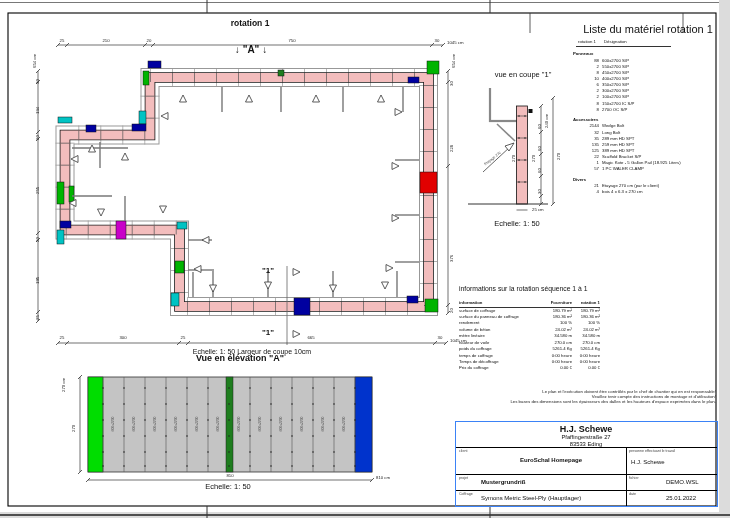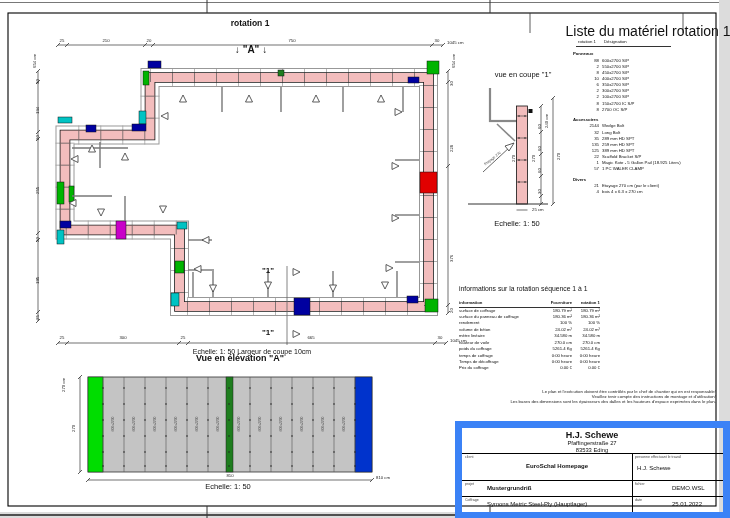--- a/index.html
+++ b/index.html
@@ -20,21 +20,21 @@
   
   #it{position:absolute;left:459px;top:300px;width:141px;font-size:4.25px;color:#111;}
   .it-row{height:6.45px;display:flex;}
   .it-l{width:77px;}
   .it-c2{width:36px;text-align:right;}
   .it-c3{width:28px;text-align:right;}
   .it-head{border-bottom:0.7px solid #333;height:6.5px;display:flex;font-weight:bold;}
   
   #disc{position:absolute;left:416px;top:389px;width:300px;text-align:right;font-size:4.35px;color:#222;line-height:1.15;}
   
-  #tb{position:absolute;left:455px;top:421px;width:261px;height:84px;border:7px solid #3b82f6;font-size:6px;color:#111;}
+  #tb{position:absolute;left:455px;top:421px;width:261px;height:84px;border:1px solid #3b82f6;font-size:6px;color:#111;}
   .tb-line{position:absolute;background:#000;}
   .lbl{position:absolute;font-size:3.6px;color:#444;}
 </style>
 </head>
 <body>
 
 <div class="sheet"></div>
 
 <svg id="draw" width="730" height="518" viewBox="0 0 730 518">
   <g>
@@ -348,21 +348,21 @@
 <span class="t dim rot" style="left:538px;top:151px;">60</span>
 <span class="t dim rot" style="left:538px;top:173px;">60</span>
 <span class="t dim rot" style="left:538px;top:194px;">30</span>
 <span class="t dim rot" style="left:557px;top:160px;">270</span>
 <span class="t dim rot" style="left:512px;top:162px;">270</span>
 <span class="t dim rot" style="left:532px;top:162px;">270</span>
 <span class="t dim" style="left:532px;top:208px;">25 cm</span>
 <span class="t" style="left:484px;top:164px;font-size:3.6px;transform:rotate(-38deg);transform-origin:0 0;color:#444;">Etayage 270</span>
 <span class="t ctr" style="left:517px;top:220px;font-size:7.5px;">Echelle: 1: 50</span>
 
-<span class="t ctr" style="left:648px;top:24px;font-size:14px;">Liste du matériel  rotation 1</span>
+<span class="t ctr" style="left:648px;top:24px;font-size:11px;">Liste du matériel  rotation 1</span>
 <span class="t" style="left:578px;top:40px;font-size:4.3px;">rotation 1</span>
 <span class="t" style="left:604px;top:40px;font-size:4.3px;">Désignation</span>
 <div style="position:absolute;left:576px;top:45.5px;width:95px;border-top:0.7px solid #333;"></div>
 <div id="ml">
     <div class="ml-group">Panneaux</div>
     <div class="ml-row">
       <span class="ml-qty">88</span>
       <span class="ml-label">600x2700  S/P</span>
     </div>
     <div class="ml-row">

